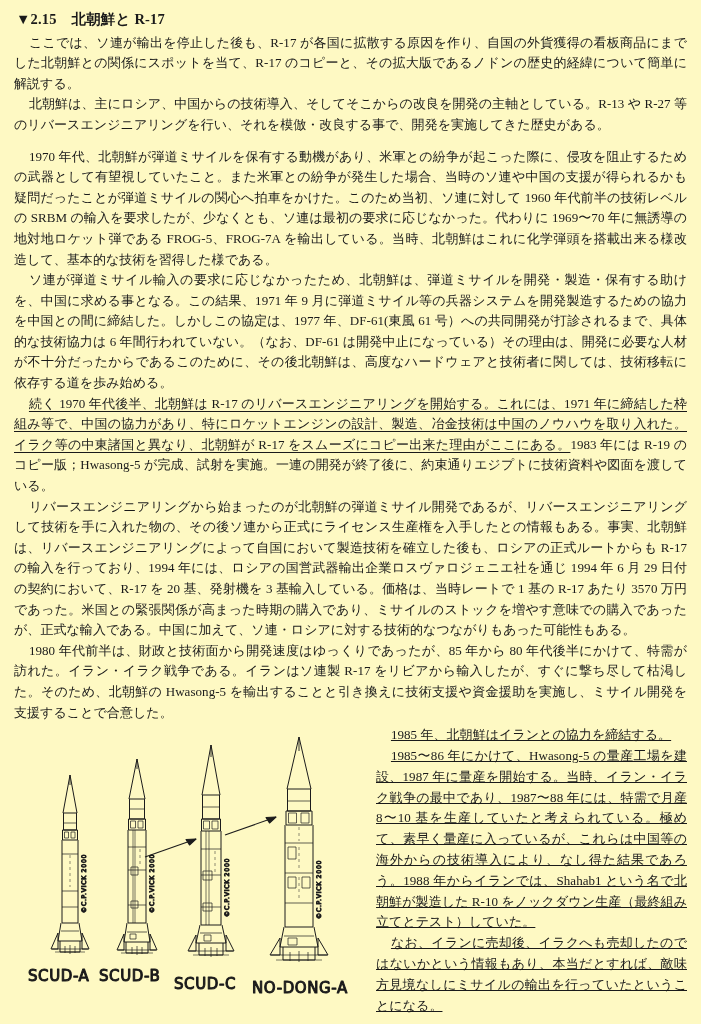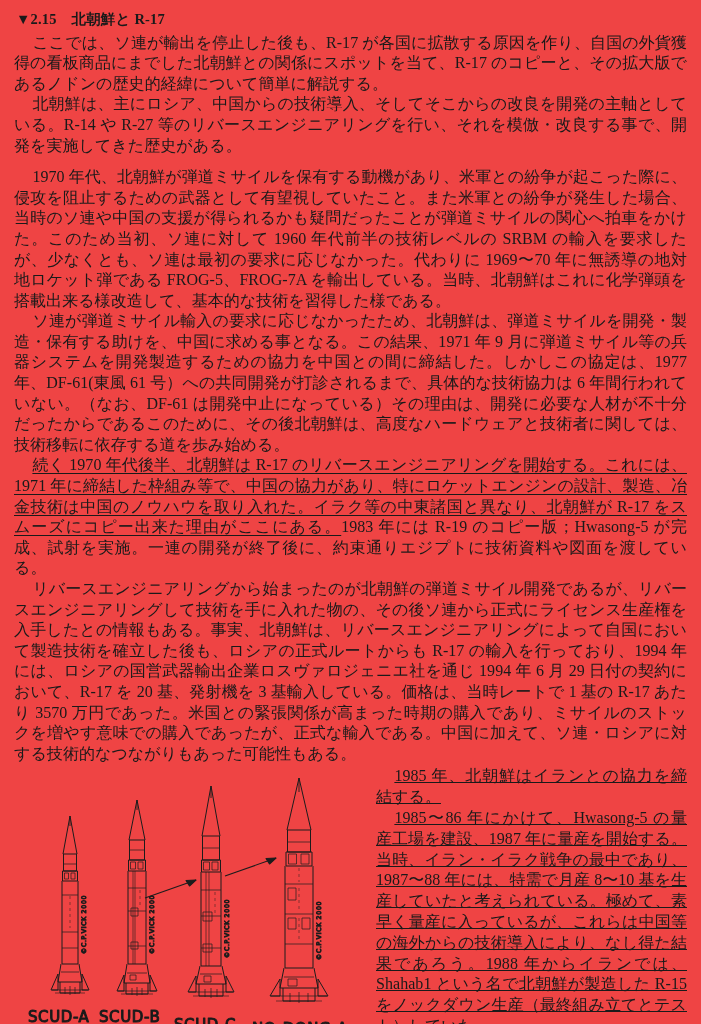--- a/index.html
+++ b/index.html
@@ -5,38 +5,38 @@
 <style>
   html, body {
     margin: 0;
     padding: 0;
     background: #ffffff;
   }
   #page {
     position: relative;
     width: 701px;
     height: 1024px;
-    background: #ef4444;
+    background: #fef9c3;
     overflow: hidden;
     font-family: "Liberation Serif", "DejaVu Serif", serif;
     color: #1a1a1a;
     box-sizing: border-box;
     padding: 6px 14px 0 14px;
   }
   
   .sec-title {
     font-size: 14.5px;
     font-weight: bold;
     letter-spacing: .2px;
     margin: 4px 0 3px 2px;
     line-height: 1.35;
     white-space: pre;
   }
   .para {
-    font-size: 16px;
+    font-size: 13px;
     line-height: 20.6px;
     text-align: justify;
     text-justify: inter-ideograph;
     margin: 0;
     letter-spacing: .05px;
   }
   .para.indent { text-indent: 1.15em; }
   .gap-md { height: 11px; }
 
   .underlined {
@@ -86,30 +86,31 @@
   }
 </style>
 </head>
 <body>
 
 <div id="page">
 
   <div class="sec-title">▼2.15　北朝鮮と R-17</div>
 
   <p class="para indent">ここでは、ソ連が輸出を停止した後も、R-17 が各国に拡散する原因を作り、自国の外貨獲得の看板商品にまでした北朝鮮との関係にスポットを当て、R-17 のコピーと、その拡大版であるノドンの歴史的経緯について簡単に解説する。</p>
-  <p class="para indent">北朝鮮は、主にロシア、中国からの技術導入、そしてそこからの改良を開発の主軸としている。R-14 や R-27 等のリバースエンジニアリングを行い、それを模倣・改良する事で、開発を実施してきた歴史がある。</p>
+  <p class="para indent">北朝鮮は、主にロシア、中国からの技術導入、そしてそこからの改良を開発の主軸としている。R-13 や R-27 等のリバースエンジニアリングを行い、それを模倣・改良する事で、開発を実施してきた歴史がある。</p>
 
   <div class="gap-md"></div>
 
   <p class="para indent">1970 年代、北朝鮮が弾道ミサイルを保有する動機があり、米軍との紛争が起こった際に、侵攻を阻止するための武器として有望視していたこと。また米軍との紛争が発生した場合、当時のソ連や中国の支援が得られるかも疑問だったことが弾道ミサイルの関心へ拍車をかけた。このため当初、ソ連に対して 1960 年代前半の技術レベルの SRBM の輸入を要求したが、少なくとも、ソ連は最初の要求に応じなかった。代わりに 1969〜70 年に無誘導の地対地ロケット弾である FROG-5、FROG-7A を輸出している。当時、北朝鮮はこれに化学弾頭を搭載出来る様改造して、基本的な技術を習得した様である。</p>
   <p class="para indent">ソ連が弾道ミサイル輸入の要求に応じなかったため、北朝鮮は、弾道ミサイルを開発・製造・保有する助けを、中国に求める事となる。この結果、1971 年 9 月に弾道ミサイル等の兵器システムを開発製造するための協力を中国との間に締結した。しかしこの協定は、1977 年、DF-61(東風 61 号）への共同開発が打診されるまで、具体的な技術協力は 6 年間行われていない。（なお、DF-61 は開発中止になっている）その理由は、開発に必要な人材が不十分だったからであるこのために、その後北朝鮮は、高度なハードウェアと技術者に関しては、技術移転に依存する道を歩み始める。</p>
 
   <p class="para indent"><span class="underlined">続く 1970 年代後半、北朝鮮は R-17 のリバースエンジニアリングを開始する。これには、1971 年に締結した枠組み等で、中国の協力があり、特にロケットエンジンの設計、製造、冶金技術は中国のノウハウを取り入れた。イラク等の中東諸国と異なり、北朝鮮が R-17 をスムーズにコピー出来た理由がここにある。</span><span>1983 年には R-19 のコピー版；Hwasong-5 が完成、試射を実施。一連の開発が終了後に、約束通りエジプトに技術資料や図面を渡している。</span></p>
 
   <p class="para indent">リバースエンジニアリングから始まったのが北朝鮮の弾道ミサイル開発であるが、リバースエンジニアリングして技術を手に入れた物の、その後ソ連から正式にライセンス生産権を入手したとの情報もある。事実、北朝鮮は、リバースエンジニアリングによって自国において製造技術を確立した後も、ロシアの正式ルートからも R-17 の輸入を行っており、1994 年には、ロシアの国営武器輸出企業ロスヴァロジェニエ社を通じ 1994 年 6 月 29 日付の契約において、R-17 を 20 基、発射機を 3 基輸入している。価格は、当時レートで 1 基の R-17 あたり 3570 万円であった。米国との緊張関係が高まった時期の購入であり、ミサイルのストックを増やす意味での購入であったが、正式な輸入である。中国に加えて、ソ連・ロシアに対する技術的なつながりもあった可能性もある。</p>
+  <p class="para indent">1980 年代前半は、財政と技術面から開発速度はゆっくりであったが、85 年から 80 年代後半にかけて、特需が訪れた。イラン・イラク戦争である。イランはソ連製 R-17 をリビアから輸入したが、すぐに撃ち尽して枯渇した。そのため、北朝鮮の Hwasong-5 を輸出することと引き換えに技術支援や資金援助を実施し、ミサイル開発を支援することで合意した。</p>
 
   <div class="cols">
 
     <div class="col-fig">
       <figure style="margin:0">
         <div class="figure-wrap">
           <svg width="352" height="268" viewBox="0 0 352 268">
             <g fill="none" stroke="#1c1c1c" stroke-width="1" stroke-linejoin="round">
 
               <g>
@@ -250,19 +251,19 @@
               <text class="mlabel" x="238" y="266">NO-DONG-A</text>
             </g>
           </svg>
         </div>
 
       </figure>
     </div>
 
     <div class="col-text">
       <p class="para indent">1985 年、北朝鮮はイランとの協力を締結する。</p>
-      <p class="para indent">1985〜86 年にかけて、Hwasong-5 の量産工場を建設、1987 年に量産を開始する。当時、イラン・イラク戦争の最中であり、1987〜88 年には、特需で月産 8〜10 基を生産していたと考えられている。極めて、素早く量産に入っているが、これらは中国等の海外からの技術導入により、なし得た結果であろう。1988 年からイランでは、Shahab1 という名で北朝鮮が製造した R-15 をノックダウン生産（最終組み立てとテスト）していた。</p>
+      <p class="para indent">1985〜86 年にかけて、Hwasong-5 の量産工場を建設、1987 年に量産を開始する。当時、イラン・イラク戦争の最中であり、1987〜88 年には、特需で月産 8〜10 基を生産していたと考えられている。極めて、素早く量産に入っているが、これらは中国等の海外からの技術導入により、なし得た結果であろう。1988 年からイランでは、Shahab1 という名で北朝鮮が製造した R-10 をノックダウン生産（最終組み立てとテスト）していた。</p>
       <p class="para indent">なお、イランに売却後、イラクへも売却したのではないかという情報もあり、本当だとすれば、敵味方見境なしにミサイルの輸出を行っていたということになる。</p>
 
     </div>
 
   </div>
 </div>
 
 </body></html>

